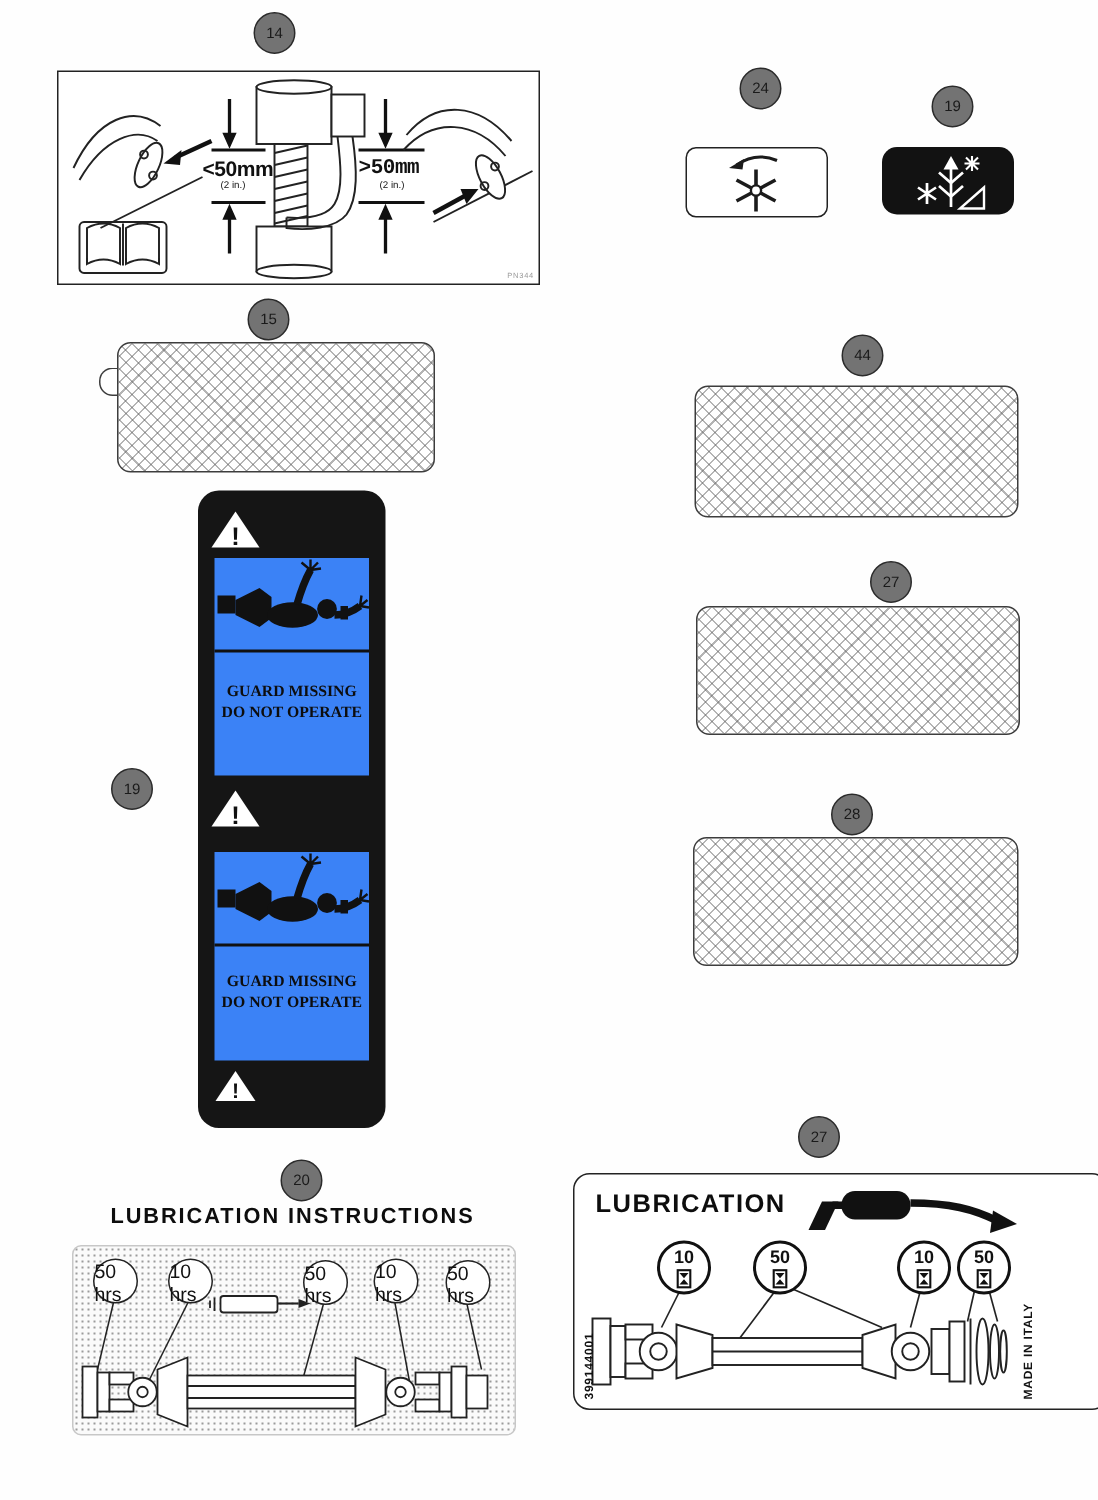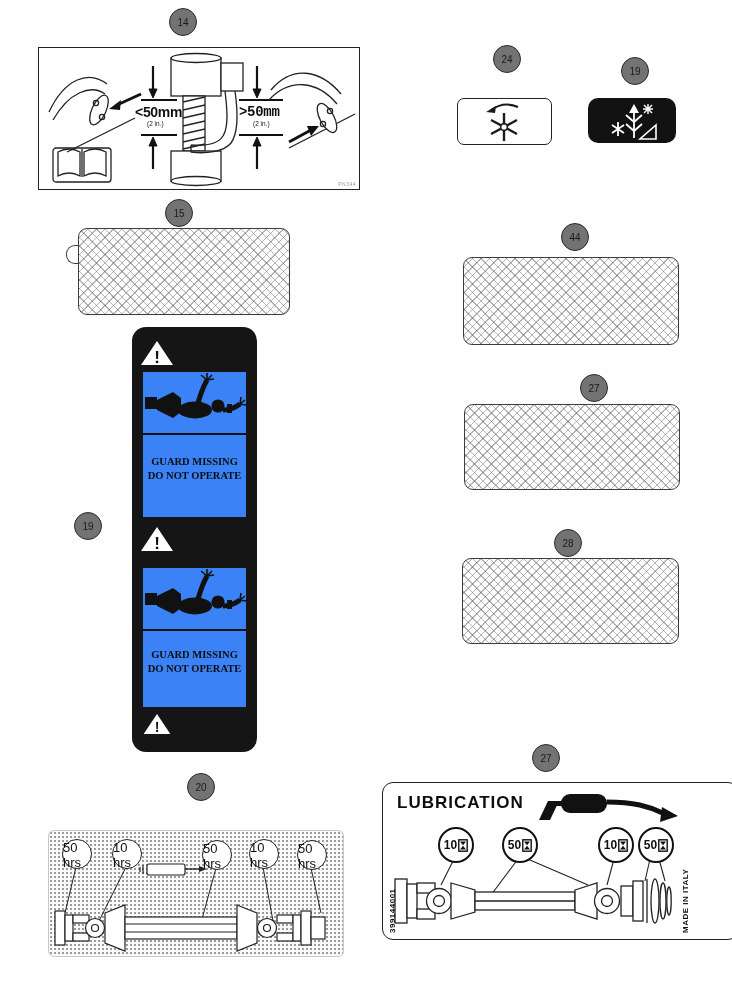--- a/index.html
+++ b/index.html
@@ -40,21 +40,21 @@
            border:1px solid #c7c7c7;
            background-image:radial-gradient(rgba(60,60,60,.5) .8px, transparent .9px);
            background-size:4px 4px;background-color:#fafafa;}
   .hrscircle{position:absolute;width:28px;height:28px;border:1.3px solid #222;border-radius:50%;background:#fff;
              display:flex;justify-content:center;font-size:13px;color:#111;}
 
   .label21{position:absolute;left:382px;top:782px;width:311px;height:156px;border:1.7px solid #222;
            border-radius:11px;background:#fff;padding-left:44px;}
   .title21{position:absolute;left:14px;top:10px;font-weight:700;font-size:17px;letter-spacing:1px;color:#0d0d0d;}
   .lubcircle{position:absolute;width:32px;height:32px;border:2px solid #111;border-radius:50%;background:#fff;
-             display:flex;align-items:center;justify-content:center;gap:1px;font-weight:700;font-size:12px;color:#111;}
+             display:flex;align-items:center;justify-content:center;gap:1px;font-weight:700;font-size:12px;color:#111;flex-direction:column;}
   .vtext{position:absolute;writing-mode:vertical-rl;transform:rotate(180deg);
          font-size:8px;font-weight:700;color:#111;letter-spacing:.5px;}
 
   svg{position:absolute;overflow:visible;}
   .ink{stroke:#222;fill:none;stroke-width:1.3;}
 </style>
 </head>
 <body>
 
 <div id="page">
@@ -242,20 +242,21 @@
   <div class="hatch" style="left:464px;top:404px;width:214px;height:84px;"></div>
 
   <div class="callout" style="left:554px;top:529px;">
     <span>28</span>
   </div>
   <div class="hatch" style="left:462px;top:558px;width:215px;height:84px;"></div>
 
   <div class="callout" style="left:187px;top:773px;">
     <span>20</span>
   </div>
+  <div class="title20">LUBRICATION INSTRUCTIONS</div>
   <div class="panel20">
     <svg width="294" height="125" viewBox="0 0 294 125">
 
       <g stroke="#222" stroke-width="1">
         <line x1="27" y1="36" x2="16" y2="82"></line>
         <line x1="77" y1="36" x2="50" y2="90"></line>
         <line x1="167" y1="37" x2="153" y2="88"></line>
         <line x1="214" y1="36" x2="224" y2="90"></line>
         <line x1="262" y1="37" x2="272" y2="82"></line>
       </g>

